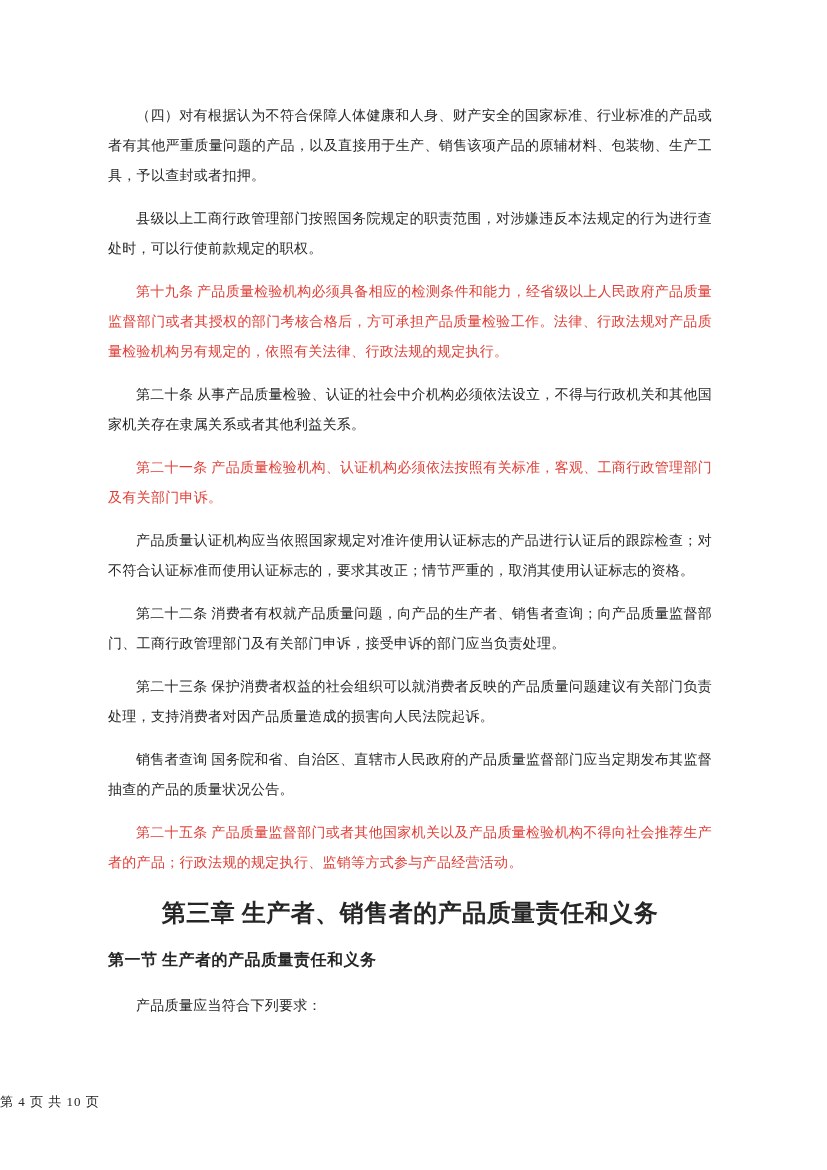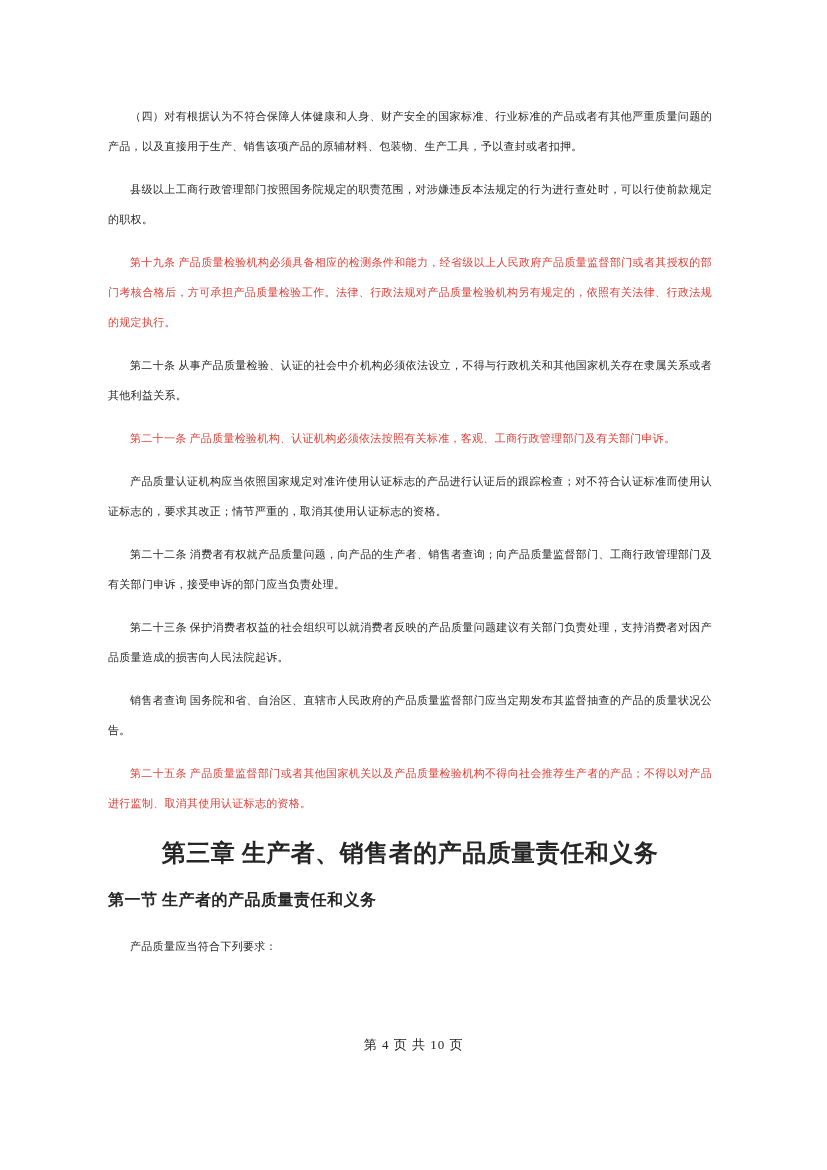--- a/index.html
+++ b/index.html
@@ -17,21 +17,21 @@
     color: #262626;
   }
   .content {
     position: absolute;
     left: 108px;
     top: 101px;
     width: 604px;
   }
   .para {
     margin: 0 0 13px 0;
-    font-size: 11px;
+    font-size: 14px;
     line-height: 30px;
     text-align: justify;
     text-indent: 2em;
     letter-spacing: 0.3px;
     color: #262626;
   }
   .para.red {
     color: #e04038;
   }
   .para.chapter {
@@ -46,42 +46,41 @@
     font-size: 16px;
     font-weight: bold;
     text-align: left;
     text-indent: 0;
     margin: 0 0 16px 0;
     letter-spacing: 0.5px;
   }
   .footer {
     position: absolute;
     left: 0;
-    top: 1035px;
+    top: 1092px;
     width: 100%;
-    text-align: center;
     font-size: 13px;
     line-height: 20px;
     letter-spacing: 1px;
     color: #262626;
   }
 </style>
 </head>
 <body>
 
 <div class="page">
   <div class="content">
     <p class="para">（四）对有根据认为不符合保障人体健康和人身、财产安全的国家标准、行业标准的产品或者有其他严重质量问题的产品，以及直接用于生产、销售该项产品的原辅材料、包装物、生产工具，予以查封或者扣押。</p>
     <p class="para">县级以上工商行政管理部门按照国务院规定的职责范围，对涉嫌违反本法规定的行为进行查处时，可以行使前款规定的职权。</p>
     <p class="para red">第十九条 产品质量检验机构必须具备相应的检测条件和能力，经省级以上人民政府产品质量监督部门或者其授权的部门考核合格后，方可承担产品质量检验工作。法律、行政法规对产品质量检验机构另有规定的，依照有关法律、行政法规的规定执行。</p>
     <p class="para">第二十条 从事产品质量检验、认证的社会中介机构必须依法设立，不得与行政机关和其他国家机关存在隶属关系或者其他利益关系。</p>
     <p class="para red">第二十一条 产品质量检验机构、认证机构必须依法按照有关标准，客观、工商行政管理部门及有关部门申诉。</p>
     <p class="para">产品质量认证机构应当依照国家规定对准许使用认证标志的产品进行认证后的跟踪检查；对不符合认证标准而使用认证标志的，要求其改正；情节严重的，取消其使用认证标志的资格。</p>
     <p class="para">第二十二条 消费者有权就产品质量问题，向产品的生产者、销售者查询；向产品质量监督部门、工商行政管理部门及有关部门申诉，接受申诉的部门应当负责处理。</p>
     <p class="para">第二十三条 保护消费者权益的社会组织可以就消费者反映的产品质量问题建议有关部门负责处理，支持消费者对因产品质量造成的损害向人民法院起诉。</p>
     <p class="para">销售者查询 国务院和省、自治区、直辖市人民政府的产品质量监督部门应当定期发布其监督抽查的产品的质量状况公告。</p>
-    <p class="para red">第二十五条 产品质量监督部门或者其他国家机关以及产品质量检验机构不得向社会推荐生产者的产品；不得以对产品进行监制、取消其使用认证标志的资格。</p>
+    <p class="para red">第二十五条 产品质量监督部门或者其他国家机关以及产品质量检验机构不得向社会推荐生产者的产品；行政法规的规定执行、监销等方式参与产品经营活动。</p>
     <p class="para chapter">第三章 生产者、销售者的产品质量责任和义务</p>
     <p class="para section">第一节 生产者的产品质量责任和义务</p>
     <p class="para">产品质量应当符合下列要求：</p>
   </div>
   <div class="footer">第 4 页 共 10 页</div>
 </div>
 
 </body></html>

